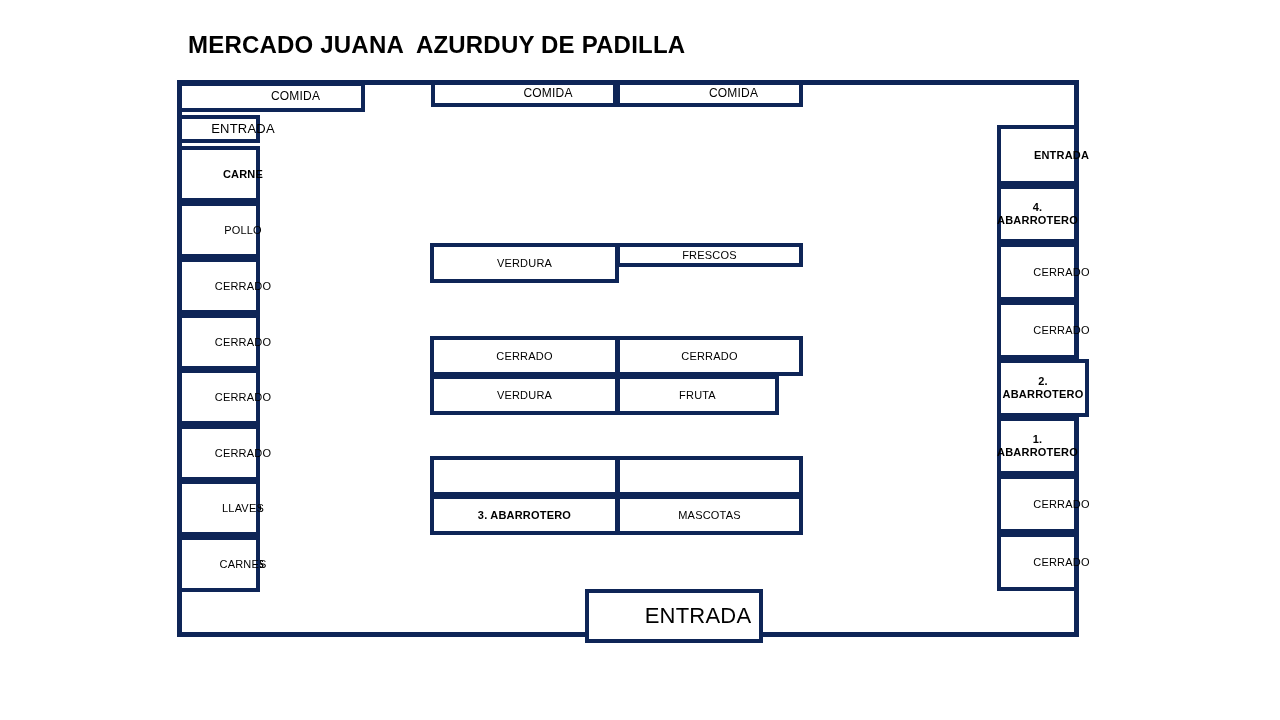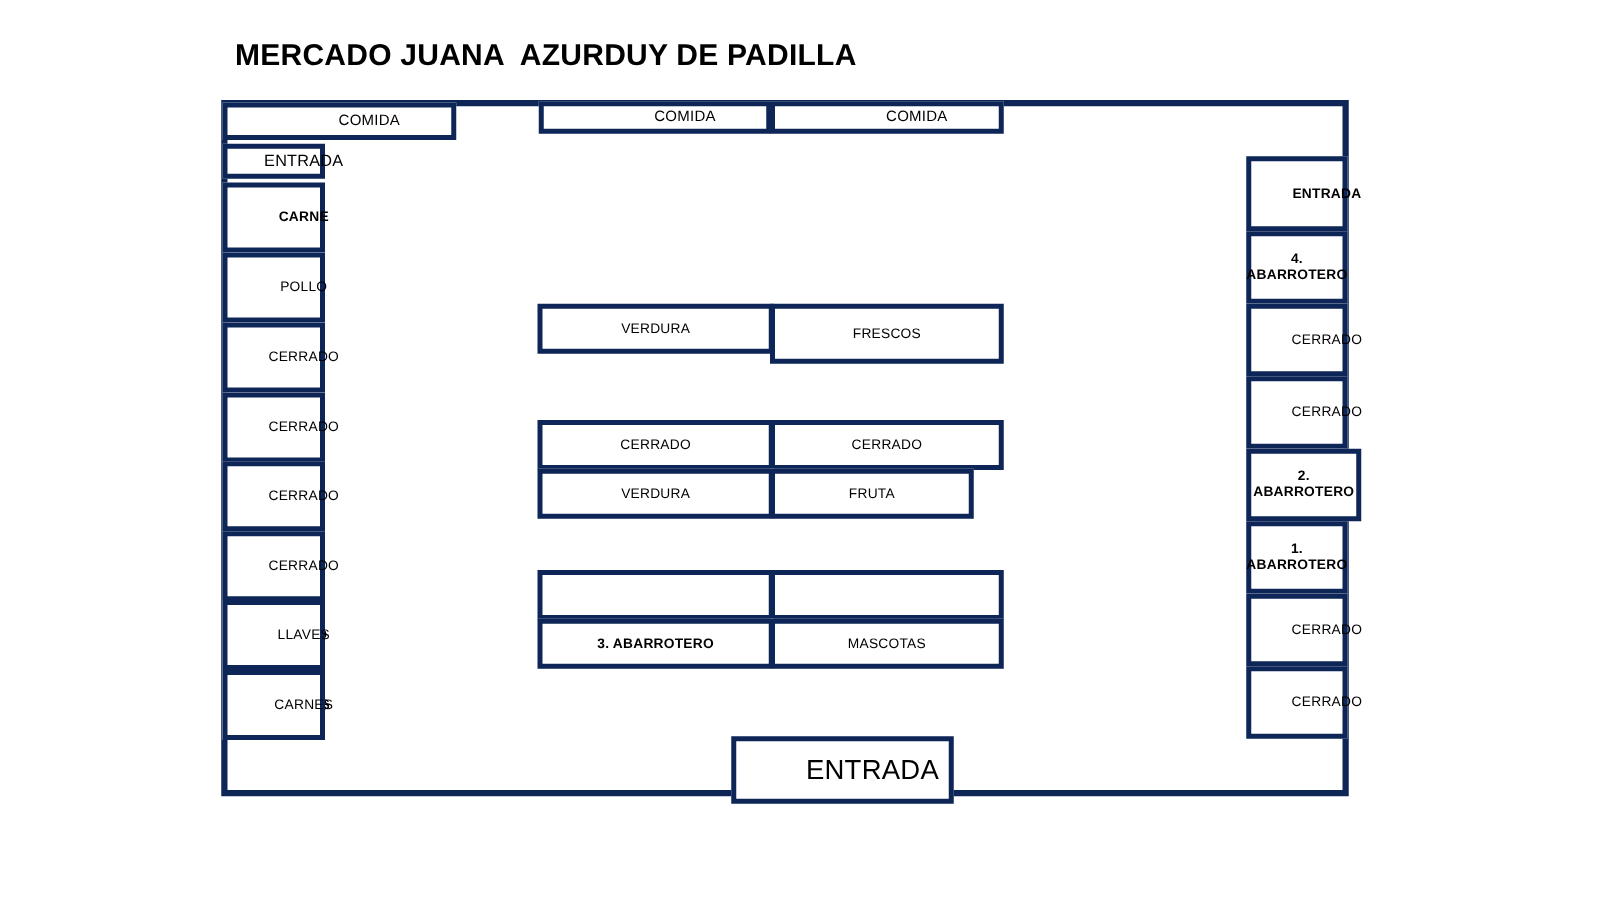--- a/index.html
+++ b/index.html
@@ -147,21 +147,21 @@
 <div class="stall bold wrap" style="left:997px; top:359px; width:92px; height:58px;">2. ABARROTERO</div>
 
 <div class="stall bold wrap" style="left:997px; top:417px; width:81px; height:58px;">1. ABARROTERO</div>
 
 <div class="stall" style="left:997px; top:475px; width:81px; height:58px;">CERRADO</div>
 
 <div class="stall" style="left:997px; top:533px; width:81px; height:58px;">CERRADO</div>
 
 <div class="island" style="left:430px; top:207px; width:373px; height:40px;">
   <div class="cell" style="left:0px; top:0px; width:189px; height:40px;">VERDURA</div>
-  <div class="cell" style="left:186px; top:0px; width:187px; height:48px;">FRESCOS</div>
+  <div class="cell" style="left:186px; top:0px; width:187px; height:24px;">FRESCOS</div>
 </div>
 
 <div class="island" style="left:430px; top:300px; width:373px; height:79px;">
   <div class="cell" style="left:0px; top:0px; width:189px; height:40px;">CERRADO</div>
   <div class="cell" style="left:186px; top:0px; width:187px; height:40px;">CERRADO</div>
   <div class="cell" style="left:0px; top:39px; width:189px; height:40px;">VERDURA</div>
   <div class="cell" style="left:186px; top:39px; width:163px; height:40px;">FRUTA</div>
 </div>
 
 <div class="island" style="left:430px; top:420px; width:321px; height:79px;">

